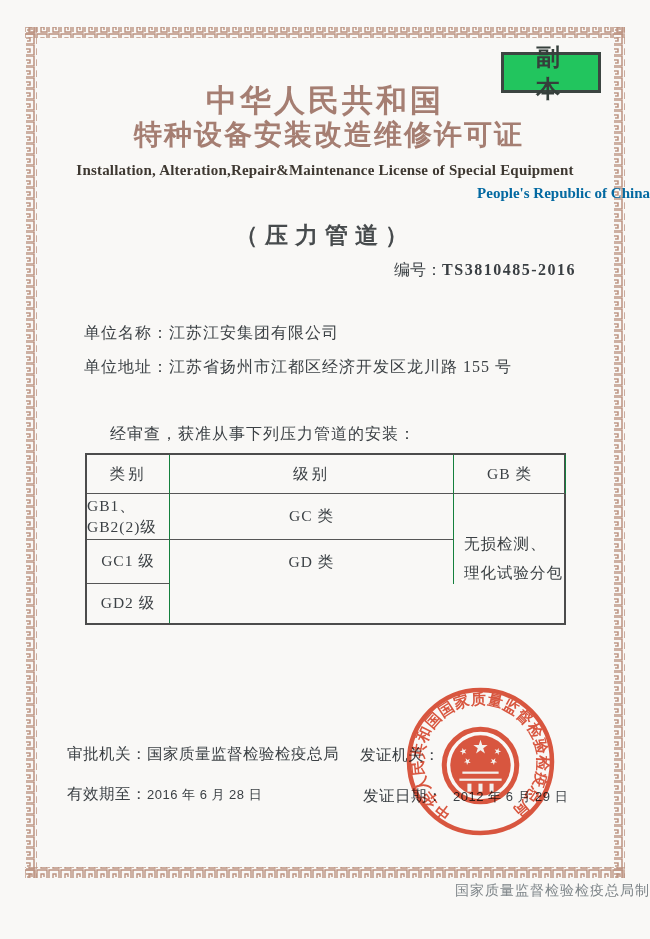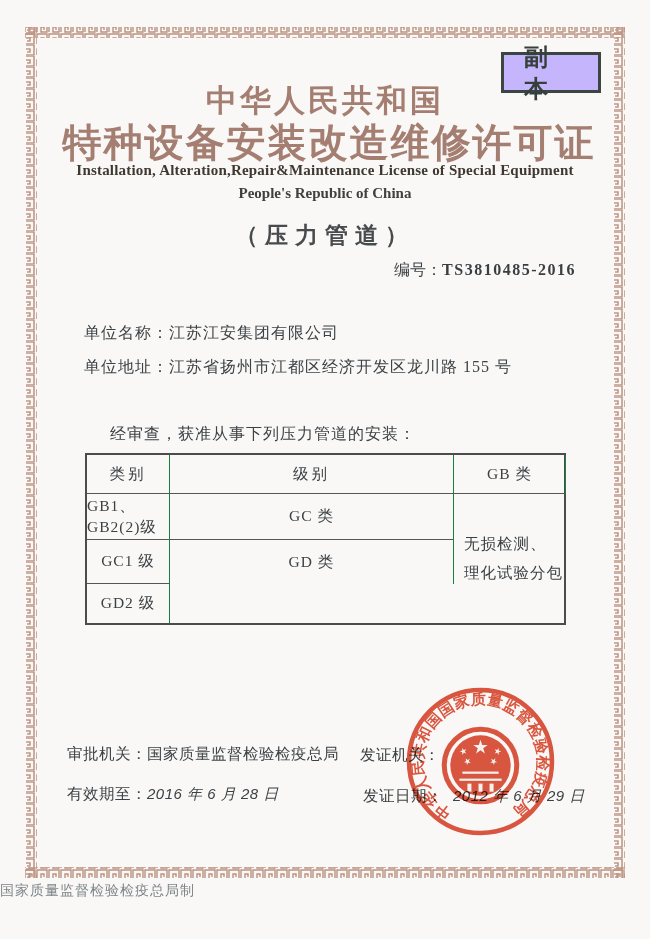--- a/index.html
+++ b/index.html
@@ -12,28 +12,28 @@
     position:relative; width:650px; height:939px;
     background:#f9f8f6; overflow:hidden;
     color:#3d4246;
   }
   .border-svg { position:absolute; left:0; top:0; pointer-events:none; }
 
   .badge {
     position:absolute; left:501px; top:52px; width:100px; height:41px;
     border:3px solid #3c4541; display:flex; align-items:center; justify-content:center;
     font-size:24px; font-weight:bold; color:#353f3b;
-    letter-spacing:16px; padding-left:20px; background:#c4b5fd;
+    letter-spacing:16px; padding-left:32px; background:#22c55e;
   }
 
   .t-center { position:absolute; left:0; width:650px; text-align:center; }
   .title1 { top:80px; font-size:31px; font-weight:bold; color:#a57e72; letter-spacing:3px; }
-  .title2 { top:116px; font-size:39px; font-weight:bold; color:#a57e72; letter-spacing:2px;padding-left:8px; }
+  .title2 { top:116px; font-size:28px; font-weight:bold; color:#a57e72; letter-spacing:2px;padding-left:8px; }
   .en1 { top:162px; font-size:15px; font-weight:bold; color:#3e3831; letter-spacing:0.2px; }
-  .en2 { top:185px; font-size:15px; font-weight:bold; color:#404040; }
+  .en2 { top:185px; font-size:15px; font-weight:bold; color:#0369a1;text-align:right; }
   .subtype { top:220px; font-size:23px; font-weight:bold; color:#474b4d; letter-spacing:7px;font-family:Liberation Mono, monospace; }
 
   .license-no {
     position:absolute; right:74px; top:260px; font-size:16px; color:#3a3f43;
   }
   .license-no .val { letter-spacing:1.5px; font-weight:bold; }
 
   .field-row { position:absolute; font-size:16px; color:#3c4145; letter-spacing:1px; }
   .unit-name { left:84px; top:323px; }
   .unit-addr { left:84px; top:357px;text-align:right; }
@@ -60,30 +60,30 @@
     display:flex; align-items:center; justify-content:flex-start;
     padding-left:10px; white-space:pre-line; line-height:1.85;
     letter-spacing:1px;
   }
 
   .b-row { position:absolute; font-size:15.5px; color:#3c4145; letter-spacing:0.5px; }
   .approve { left:67px; top:744px; }
   .issue-org { left:360px; top:745px; }
   .valid { left:67px; top:784px; }
   .issue-date { left:363px; top:786px; }
-  .b-row .num-val { font-family:"Liberation Sans","DejaVu Sans",sans-serif; font-size:15px;font-style:italic; }
+  .b-row .num-val { font-family:"Liberation Sans","DejaVu Sans",sans-serif; font-size:13px; }
   .issue-date .num-val { margin-left:10px; }
 
   .seal {
     position:absolute; left:404px; top:685px; width:153px; height:153px;
     mix-blend-mode:multiply; opacity:0.92; z-index:5; pointer-events:none;
   }
 
   .footer-note {
-    position:absolute; left:0; width:650px; top:882px; text-align:left;
+    position:absolute; left:0; width:650px; top:882px; text-align:right;
     font-size:14px; color:#7e8589; letter-spacing:1px;
   }
 </style>
 </head>
 <body>
 
 <div class="page">
 
   <svg class="border-svg" width="650" height="939" viewBox="0 0 650 939">
     <defs>

